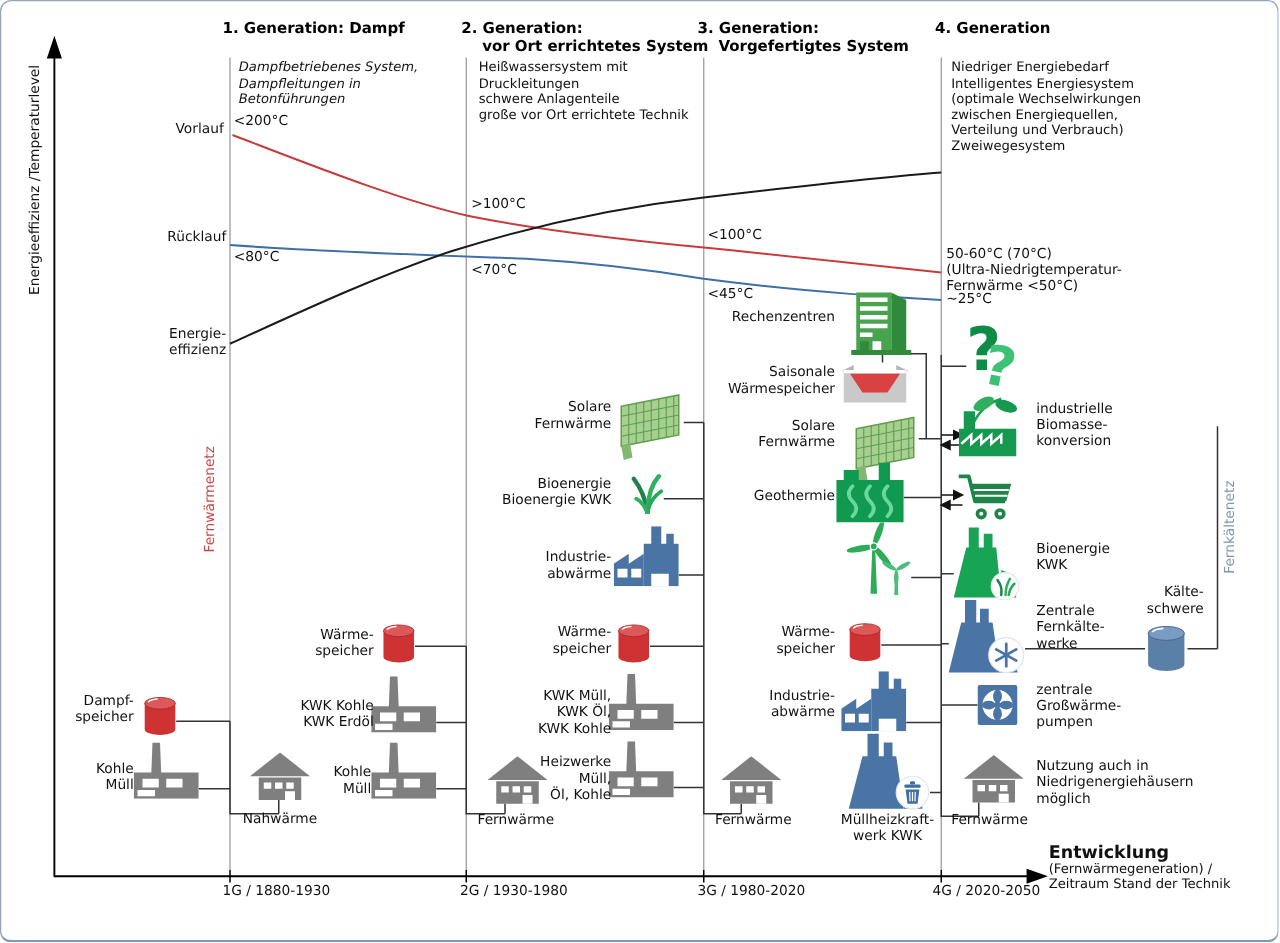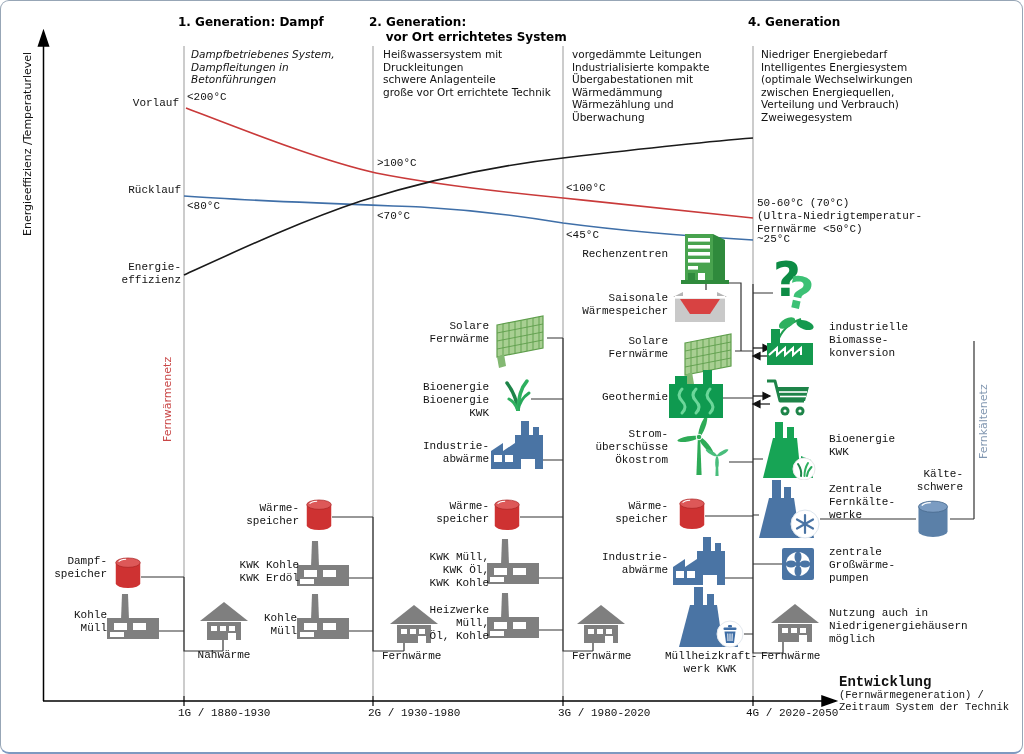--- a/index.html
+++ b/index.html
@@ -4,21 +4,21 @@
 <style>
   html,body{margin:0;padding:0;background:#fff;}
   #stage{
     position:relative;width:1021px;height:751px;background:#fff;
     border:1px solid #97a6b6;border-bottom:2px solid #7e99c0;border-radius:9px;
     overflow:hidden;
     font-family:"DejaVu Sans","Liberation Sans",sans-serif;color:#111;
   }
   svg{position:absolute;left:0;top:0;}
   svg text{font-family:"DejaVu Sans","Liberation Sans",sans-serif;}
-  .lbl{position:absolute;font-size:11px;line-height:1.16;white-space:pre-line;color:#111;font-family:Liberation Mono, monospace;}
+  .lbl{position:absolute;font-size:11px;line-height:1.16;white-space:pre-line;color:#111;}
   .r{text-align:right;}
   .c{text-align:center;}
   .hdr{position:absolute;font-size:12px;font-weight:bold;line-height:1.22;white-space:pre;color:#000;}
   .desc{position:absolute;font-size:10.5px;line-height:1.2;white-space:pre-line;color:#111;}
   .vtext{position:absolute;writing-mode:vertical-rl;transform:rotate(180deg);font-size:11px;white-space:nowrap;}
   .red{color:#c94747;}
   .cold{color:#8096b0;}
   .b{font-weight:bold;font-size:14px;}
   .small{font-size:10.5px;}
 </style>
@@ -346,34 +346,30 @@
     </g>
   </svg>
 
   <div class="vtext" style="left:20px;top:45px;height:190px;">Energieeffizienz /Temperaturlevel</div>
   <div class="vtext red" style="left:160px;top:355px;height:86px;">Fernwärmenetz</div>
   <div class="vtext cold" style="left:976px;top:376px;height:82px;">Fernkältenetz</div>
 
   <div class="hdr" style="left:177px;top:14px;">1. Generation: Dampf</div>
   <div class="hdr" style="left:368px;top:14px;">2. Generation:
     vor Ort errichtetes System</div>
+  <div class="hdr" style="left:557px;top:14px;">3. Generation:
+    Vorgefertigtes System</div>
   <div class="hdr" style="left:747px;top:14px;">4. Generation</div>
   <div class="desc" style="left:190px;top:47px;font-style:italic;">Dampfbetriebenes System,
 Dampfleitungen in
 Betonführungen</div>
   <div class="desc" style="left:382px;top:47px;">Heißwassersystem mit
 Druckleitungen
 schwere Anlagenteile
 große vor Ort errichtete Technik</div>
-  <div class="desc" style="left:571px;top:47px;">vorgedämmte Leitungen
-Industrialisierte kompakte
-Übergabestationen mit
-Wärmedämmung
-Wärmezählung und
-Überwachung</div>
   <div class="desc" style="left:760px;top:47px;">Niedriger Energiebedarf
 Intelligentes Energiesystem
 (optimale Wechselwirkungen
 zwischen Energiequellen,
 Verteilung und Verbrauch)
 Zweiwegesystem</div>
 
   <div class="lbl r" style="left:98px;top:96px;width:80px;">Vorlauf</div>
   <div class="lbl" style="left:186px;top:90px;">&lt;200°C</div>
   <div class="lbl" style="left:376px;top:156px;">&gt;100°C</div>
@@ -418,23 +414,20 @@
 Müll,
 Öl, Kohle</div>
   <div class="lbl" style="left:571px;top:649px;">Fernwärme</div>
 
   <div class="lbl r" style="left:577px;top:247px;width:90px;">Rechenzentren</div>
   <div class="lbl r" style="left:577px;top:291px;width:90px;">Saisonale
 Wärmespeicher</div>
   <div class="lbl r" style="left:595px;top:334px;width:72px;">Solare
 Fernwärme</div>
   <div class="lbl r" style="left:595px;top:390px;width:72px;">Geothermie</div>
-  <div class="lbl r" style="left:585px;top:427px;width:82px;">Strom-
-überschüsse
-Ökostrom</div>
   <div class="lbl r" style="left:605px;top:499px;width:62px;">Wärme-
 speicher</div>
   <div class="lbl r" style="left:595px;top:550px;width:72px;">Industrie-
 abwärme</div>
   <div class="lbl c" style="left:664px;top:649px;width:90px;">Müllheizkraft-
 werk KWK</div>
   <div class="lbl" style="left:760px;top:649px;">Fernwärme</div>
 
   <div class="lbl" style="left:828px;top:320px;">industrielle
 Biomasse-
@@ -452,15 +445,15 @@
   <div class="lbl" style="left:828px;top:606px;">Nutzung auch in
 Niedrigenergiehäusern
 möglich</div>
 
   <div class="lbl" style="left:177px;top:706px;">1G / 1880-1930</div>
   <div class="lbl" style="left:367px;top:706px;">2G / 1930-1980</div>
   <div class="lbl" style="left:557px;top:706px;">3G / 1980-2020</div>
   <div class="lbl" style="left:745px;top:706px;">4G / 2020-2050</div>
   <div class="lbl b" style="left:838px;top:673px;">Entwicklung</div>
   <div class="lbl small" style="left:838px;top:688px;">(Fernwärmegeneration) /
-Zeitraum System der Technik</div>
+Zeitraum Stand der Technik</div>
 
 </div>
 
 </body></html>

